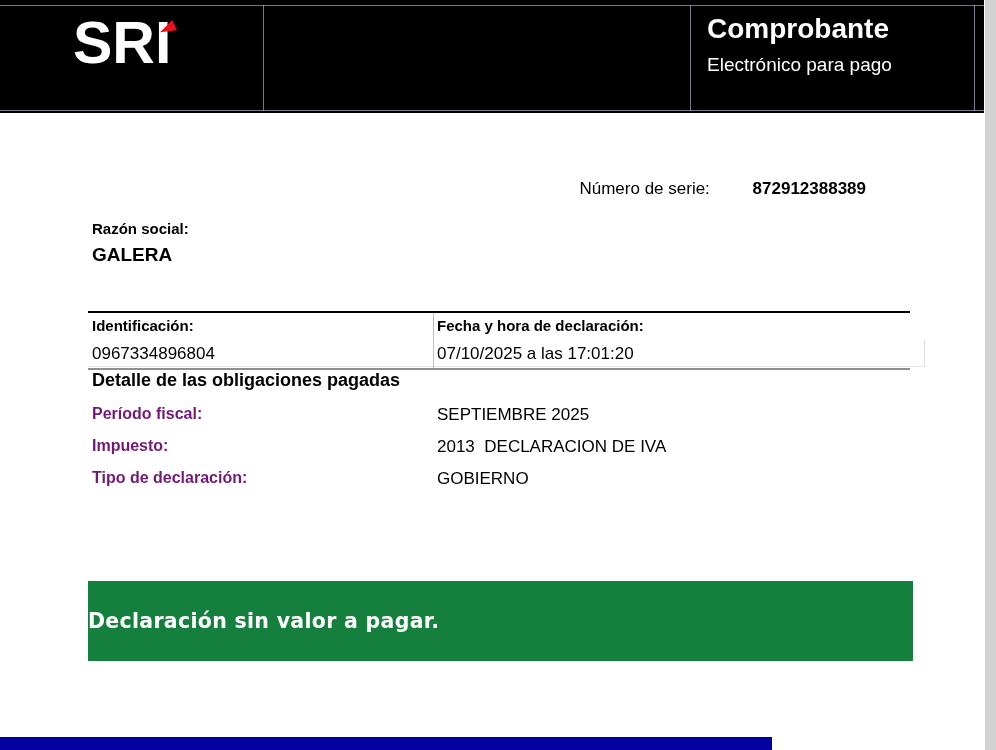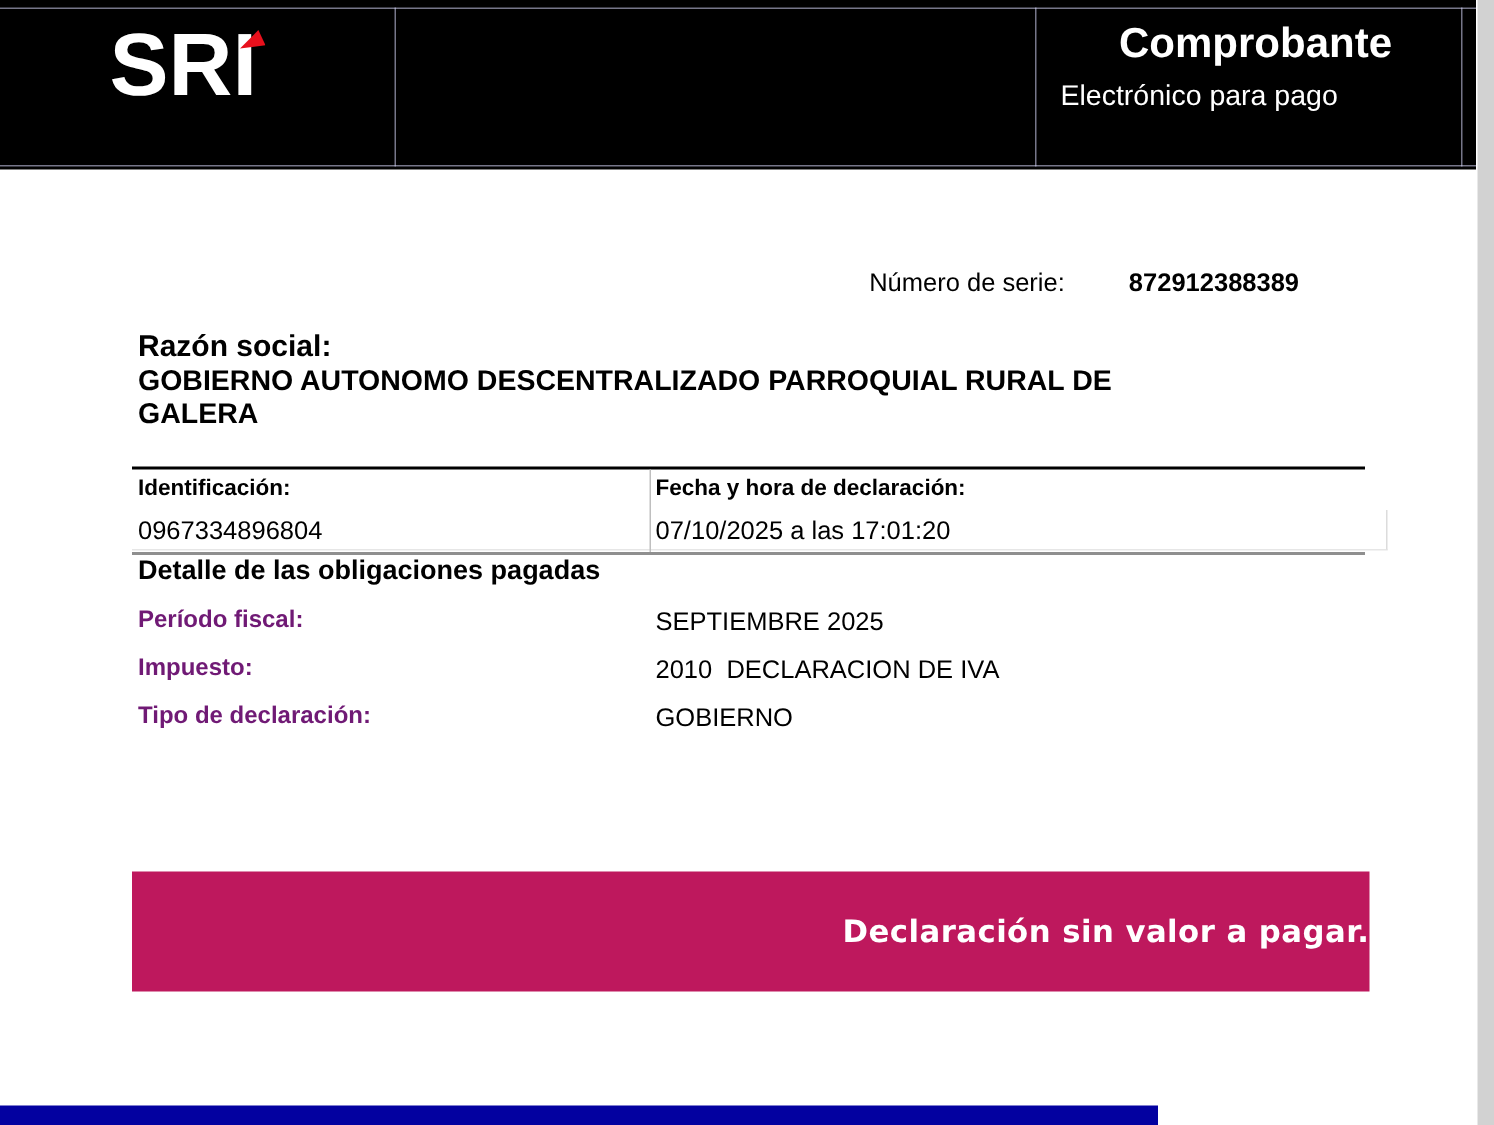--- a/index.html
+++ b/index.html
@@ -25,39 +25,39 @@
     color:#ffffff;font-size:59px;font-weight:bold;line-height:1;
     letter-spacing:0px;
   }
   .sri-tri{
     position:absolute;left:160px;top:20px;width:17px;height:13px;
     background:#e8101c;
     clip-path:polygon(0 95%, 72% 0, 100% 78%);
   }
   .hdr-title{
     position:absolute;left:707px;top:13px;
-    color:#ffffff;font-size:28px;font-weight:bold;line-height:1.15;margin-left:39px;
+    color:#ffffff;font-size:28px;font-weight:bold;line-height:1.15;
   }
   .hdr-sub{
     position:absolute;left:707px;top:54px;
     color:#ffffff;font-size:19px;font-weight:normal;
   }
 
   
   .scrollbar{
     left:984px;top:0;width:12px;height:750px;background:#d2d2d2;
     border-left:1px solid #ffffff;box-sizing:border-box;
   }
 
   
   .serial{left:570px;top:159px;font-size:17px;color:#000;white-space:pre;}
   .serial b{font-weight:bold;margin-left:38px;}
 
   
-  .rs-label{left:92px;top:220px;font-size:20px;font-weight:bold;color:#000;}
+  .rs-label{left:92px;top:220px;font-size:15px;font-weight:bold;color:#000;}
   .rs-name{left:92px;top:244px;font-size:19px;font-weight:bold;color:#000;line-height:22px;}
   .rs-name span{display:block;white-space:pre;}
 
   
   .tbl{left:88px;top:311px;width:822px;height:55px;}
   .tbl .topline{position:absolute;left:0;top:0;width:822px;height:2px;background:#000;}
   .tbl .botline{position:absolute;left:0;top:57px;width:822px;height:2px;background:#8f8f8f;}
   .tbl .vdiv{position:absolute;left:345px;top:2px;width:1px;height:55px;background:#bfbfbf;}
   .tbl .valbox{position:absolute;left:0;top:29px;width:837px;height:27px;
     border-right:1px solid #dcdcdc;border-bottom:1px solid #e6e6e6;box-sizing:border-box;}
@@ -67,22 +67,22 @@
   .tbl .c2{left:349px;}
 
   
   .det-heading{left:92px;top:370px;font-size:18px;font-weight:bold;color:#000;}
   .det-label{left:92px;font-size:16px;font-weight:bold;color:#701a75;white-space:pre;}
   .det-value{left:437px;font-size:17px;font-weight:normal;color:#000;white-space:pre;}
   .row-y0{top:405px;} .row-y1{top:437px;} .row-y2{top:469px;}
 
   
   .banner{
-    left:88px;top:581px;width:825px;height:80px;background:#be185d;
-    display:flex;align-items:center;justify-content:flex-end;
+    left:88px;top:581px;width:825px;height:80px;background:#15803d;
+    display:flex;align-items:center;justify-content:flex-start;
   }
   .banner-text{
     color:#ffffff;font-family:"DejaVu Sans", sans-serif;
     font-size:20.5px;font-weight:bold;letter-spacing:0.3px;
   }
 
   
   .footer-bar{left:0;top:737px;width:772px;height:13px;background:#0301a0;}
 </style>
 </head>
@@ -103,21 +103,20 @@
 </div>
 
 <div class="abs scrollbar"></div>
 
 <div class="abs serial">
   <span>Número de serie: </span><b>872912388389</b>
 </div>
 
 <div class="abs rs-label">Razón social:</div>
 <div class="abs rs-name">
-  <span>GOBIERNO AUTONOMO DESCENTRALIZADO PARROQUIAL RURAL DE</span>
   <span>GALERA</span>
 </div>
 
 <div class="abs tbl">
   <div class="topline"></div>
   <div class="valbox"></div>
   <div class="vdiv"></div>
   <div class="botline"></div>
 
   <div class="th c1">Identificación:</div>
@@ -125,21 +124,21 @@
   <div class="td c1">0967334896804</div>
   <div class="td c2">07/10/2025 a las 17:01:20</div>
 </div>
 
 <div class="abs det-heading">Detalle de las obligaciones pagadas</div>
 
 <div class="abs det-label row-y0">Período fiscal:</div>
 <div class="abs det-value row-y0">SEPTIEMBRE 2025</div>
 
 <div class="abs det-label row-y1">Impuesto:</div>
-<div class="abs det-value row-y1">2010  DECLARACION DE IVA</div>
+<div class="abs det-value row-y1">2013  DECLARACION DE IVA</div>
 
 <div class="abs det-label row-y2">Tipo de declaración:</div>
 <div class="abs det-value row-y2">GOBIERNO</div>
 
 <div class="abs banner">
   <span class="banner-text">Declaración sin valor a pagar.</span>
 </div>
 
 <div class="abs footer-bar"></div>
 

